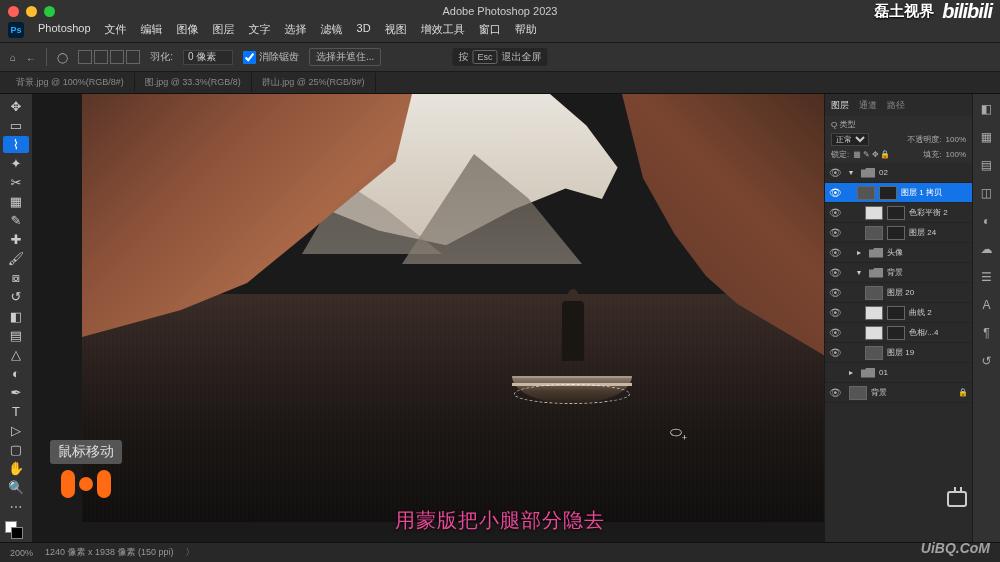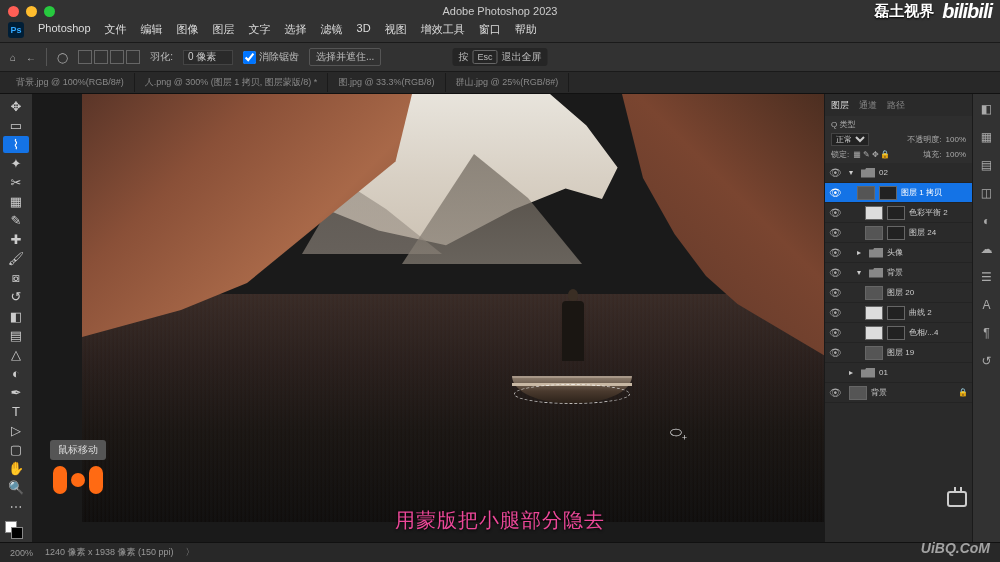--- a/index.html
+++ b/index.html
@@ -79,21 +79,21 @@
 .layer-name { font-size: 8px; white-space: nowrap; overflow: hidden; text-overflow: ellipsis; }
 .layer-lock { font-size: 8px; color: #888; margin-left: auto; }
 .collapsed-strip { width: 28px; background: #323232; display: flex; flex-direction: column; align-items: center; padding: 6px 0; gap: 10px; border-left: 1px solid #1a1a1a; }
 .strip-icon { width: 18px; height: 18px; color: #aaa; display: flex; align-items: center; justify-content: center; font-size: 12px; cursor: pointer; }
 
 
 .statusbar { height: 20px; background: #282828; display: flex; align-items: center; padding: 0 10px; font-size: 9px; color: #999; gap: 12px; border-top: 1px solid #111; }
 
 
 .watermark-tl { position: absolute; left: 50px; top: 440px; display: flex; flex-direction: column; align-items: center; gap: 6px; }
-.wm-label { background: #555; color: #ddd; font-size: 10px; padding: 3px 8px; border-radius: 3px; }
+.wm-label { background: #555; color: #ddd; font-size: 14px; padding: 3px 8px; border-radius: 3px; }
 .wm-bars { display: flex; gap: 4px; }
 .wm-bar { width: 14px; background: #ff6a13; border-radius: 7px; }
 .wm-bar.b1 { height: 28px; }
 .wm-bar.b2 { height: 14px; margin-top: 7px; }
 .wm-bar.b3 { height: 28px; }
 .subtitle { position: absolute; left: 50%; bottom: 28px; transform: translateX(-50%); font-size: 20px; color: #ec4899; text-shadow: 0 1px 3px #000; font-weight: 500; letter-spacing: 1px; }
 .watermark-tr { position: absolute; right: 8px; top: 0px; display: flex; align-items: center; gap: 8px; z-index: 50; }
 .wm-text-zh { font-size: 15px; color: #fff; font-weight: bold; text-shadow: 0 1px 2px #000; }
 .bilibili-logo { font-size: 20px; font-weight: 900; color: #fff; letter-spacing: -1px; font-style: italic; }
 .watermark-br { position: absolute; right: 10px; bottom: 6px; font-size: 14px; color: #a3a3a3; font-weight: bold; font-style: italic; z-index: 10; }
@@ -149,21 +149,20 @@
   <span style="border:1px solid #555;padding:1px 6px;border-radius:2px">选择并遮住...</span>
   <div class="esc-hint-bar">
     <span>按</span>
     <span class="esc-key">Esc</span>
     <span>退出全屏</span>
   </div>
 </div>
 
 <div class="tabbar">
   <div class="tab">背景.jpg @ 100%(RGB/8#)</div>
-  <div class="tab">人.png @ 300% (图层 1 拷贝, 图层蒙版/8) *</div>
   <div class="tab">图.jpg @ 33.3%(RGB/8)</div>
   <div class="tab">群山.jpg @ 25%(RGB/8#)</div>
 </div>
 
 <div class="workspace">
 
   <div class="toolbar">
     <div class="tool">✥</div>
     <div class="tool">▭</div>
     <div class="tool active">⌇</div>

